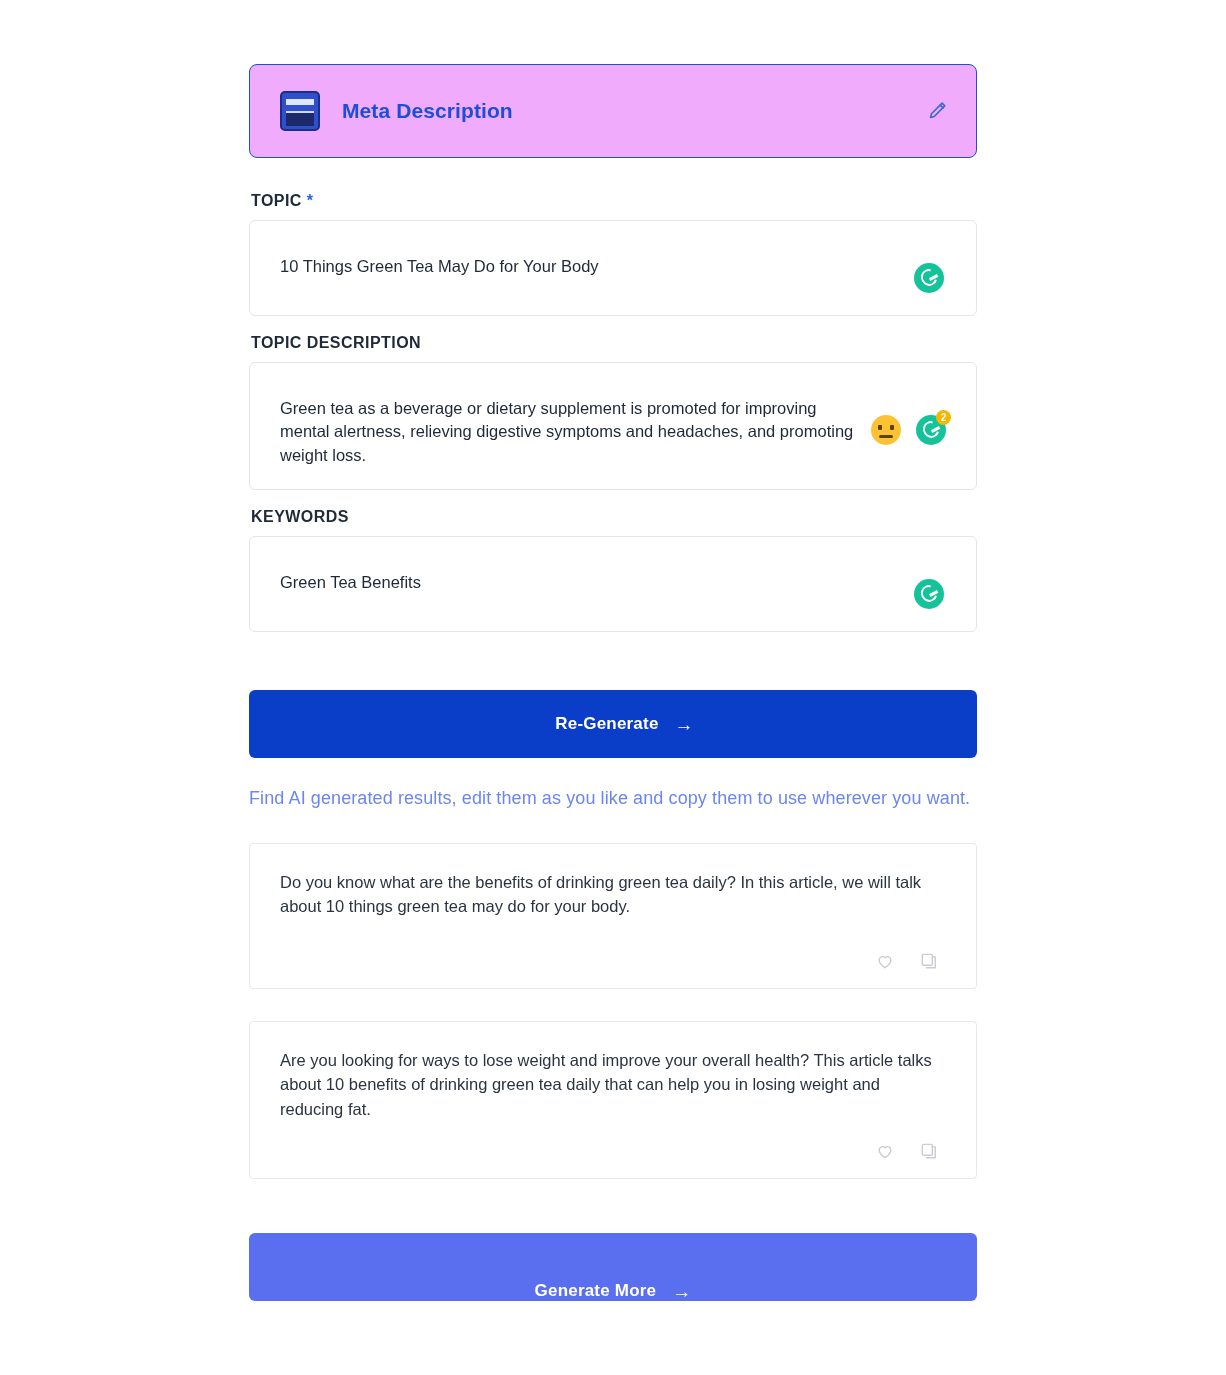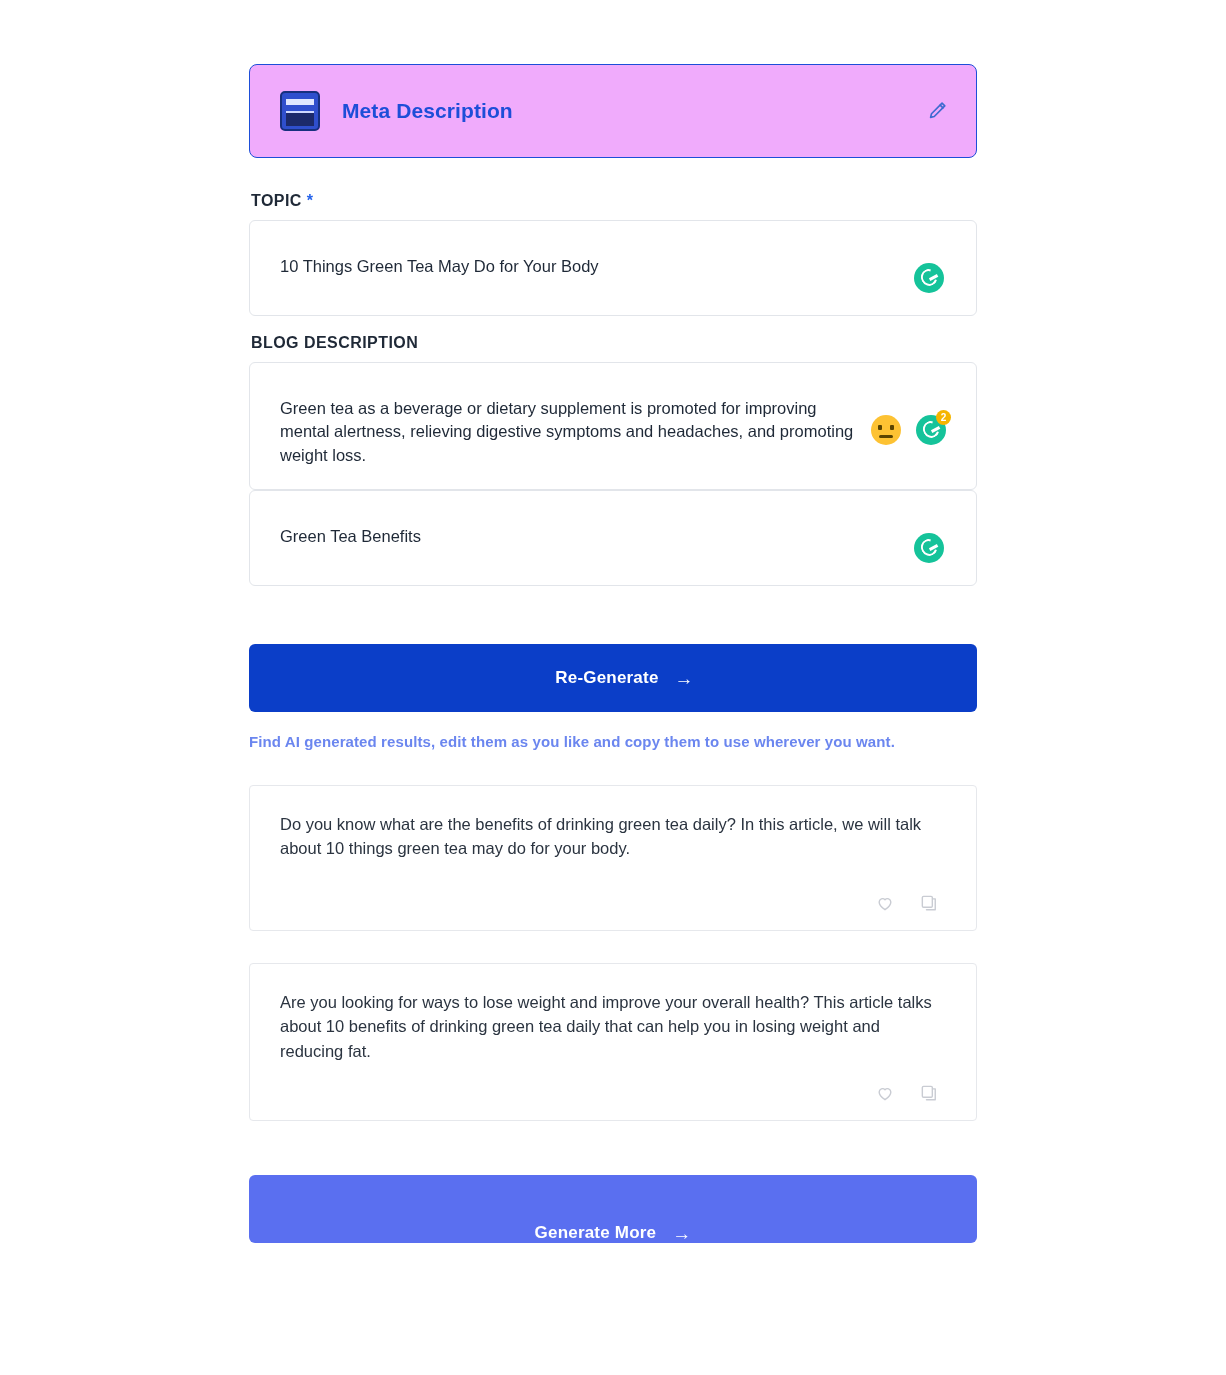--- a/index.html
+++ b/index.html
@@ -201,26 +201,25 @@
     margin-top: 54px;
     align-items: flex-end;
   }
   .arrow {
     font-size: 19px;
     line-height: 1;
   }
 
   
   .helper {
-    margin-top: 20px;
-    font-size: 15px;
+    margin-top: 28px;
+    font-size: 18px;
     color: #6b86ef;
     line-height: 1.35;
     letter-spacing: .1px;
-    font-weight: bold;
   }
 
   
   .result {
     margin-top: 32px;
     border: 1px solid #e6e8ec;
     border-radius: 4px;
     background: #fff;
     padding: 26px 30px 16px 30px;
     min-height: 146px;
@@ -269,31 +268,32 @@
       <span>TOPIC</span><span class="req"> *</span>
     </div>
     <div class="box">
       <div class="text">10 Things Green Tea May Do for Your Body</div>
       <div class="g-badge pos-topic">
         <span class="gring"></span>
           <span class="gbar"></span>
       </div>
     </div>
 
-    <div class="field-label tight">BLOG DESCRIPTION</div>
+    <div class="field-label tight">TOPIC DESCRIPTION</div>
     <div class="box desc">
       <div class="text">Green tea as a beverage or dietary supplement is promoted for improving mental alertness, relieving digestive symptoms and headaches, and promoting weight loss.</div>
       <div class="emoji-face pos-desc-e"></div>
       <div class="g-badge pos-desc-g">
         <span class="gring"></span>
           <span class="gbar"></span>
         <span class="g-count">2</span>
       </div>
     </div>
 
+    <div class="field-label tight">KEYWORDS</div>
     <div class="box">
       <div class="text">Green Tea Benefits</div>
       <div class="g-badge pos-kw">
         <span class="gring"></span>
           <span class="gbar"></span>
       </div>
     </div>
 
     <div class="btn btn-regen">
       <span>Re-Generate</span>

